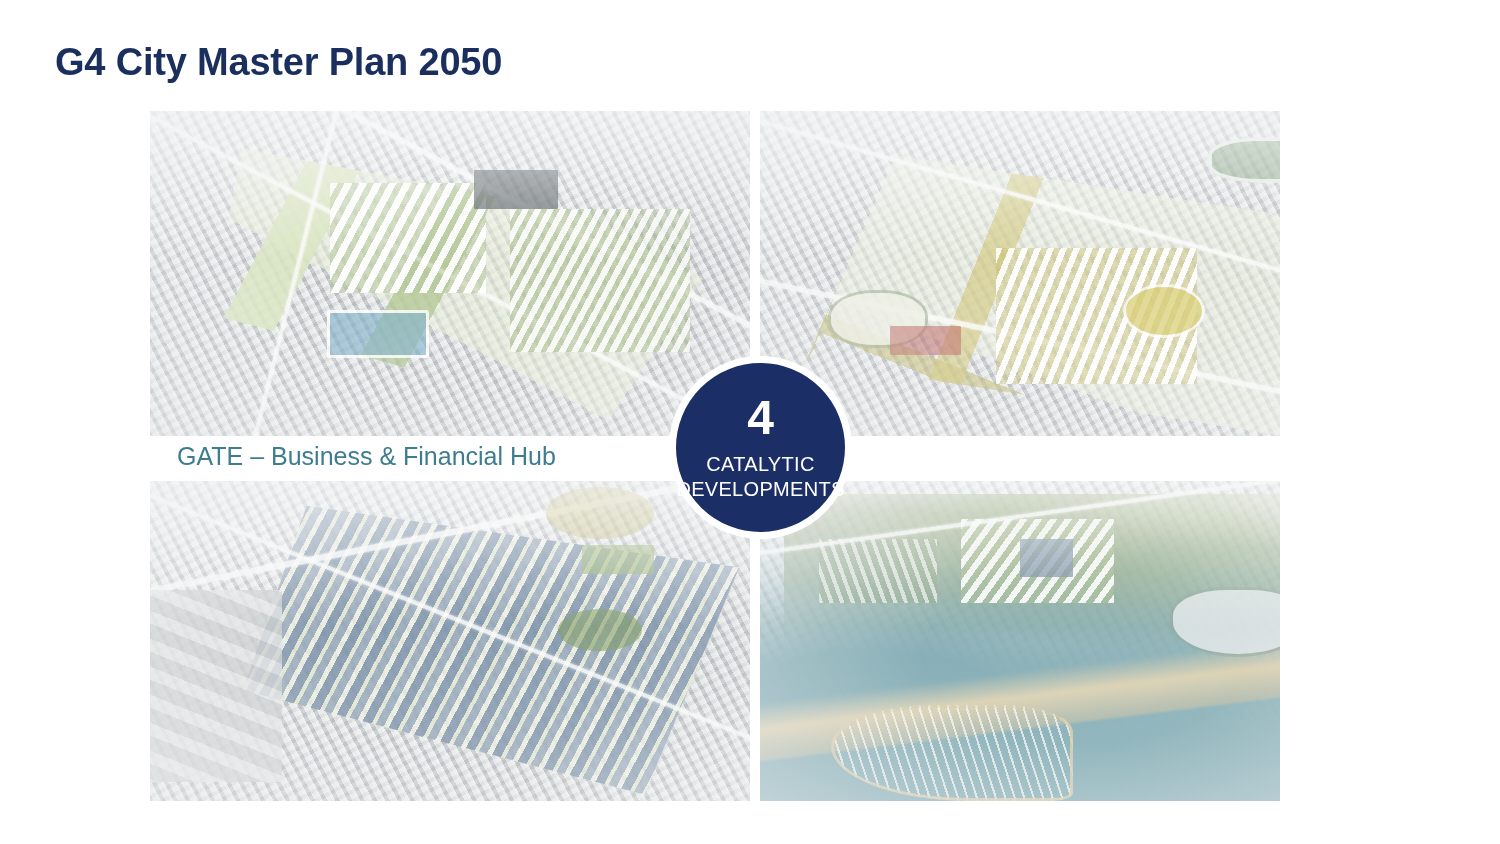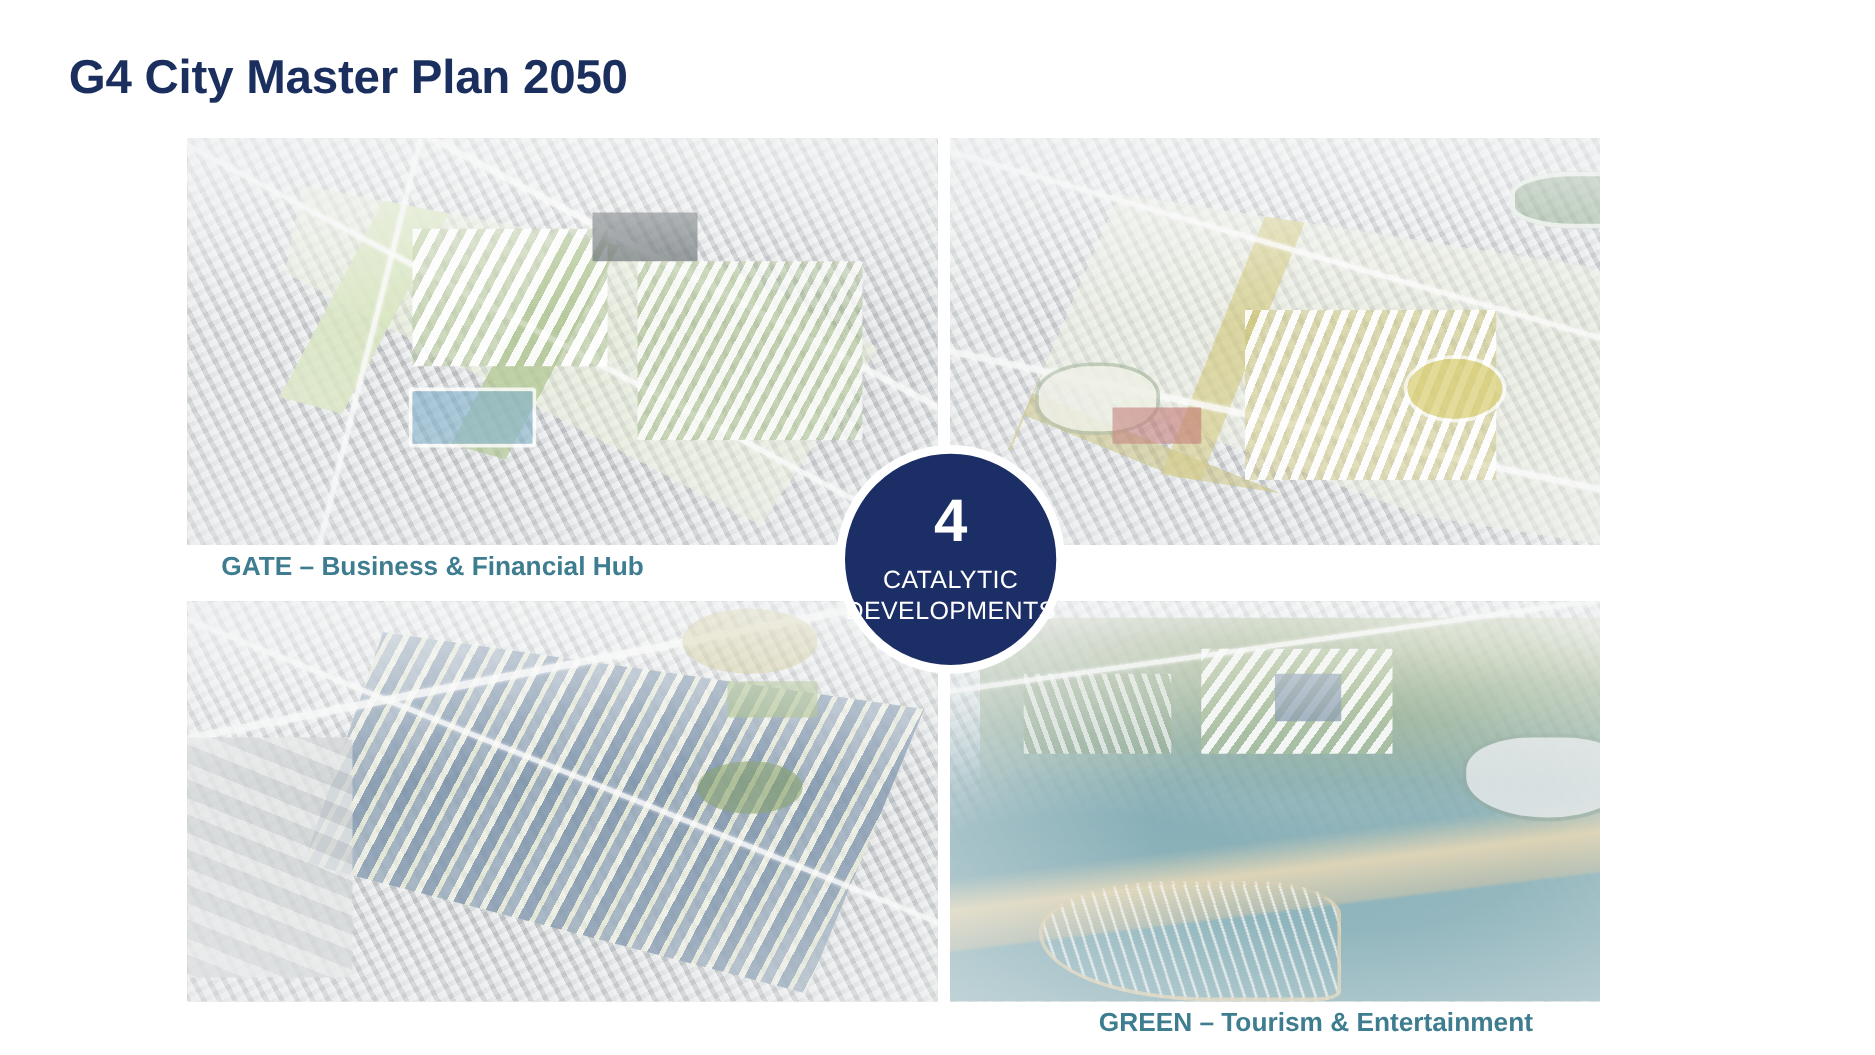--- a/index.html
+++ b/index.html
@@ -145,22 +145,22 @@
     border: 3px solid rgba(214,200,166,.85);
     border-radius: 60% 40% 12% 80%;
     border-top-color: rgba(214,200,166,.35);
     background:
       repeating-linear-gradient(72deg, rgba(246,246,243,.75) 0 2px, rgba(120,160,170,0) 2px 9px);
   }
 
   
   .caption {
     position: absolute;
-    font-size: 21px;
-    font-weight: bold;
+    font-size: 25px;
+    font-weight: normal;
     color: #3e7d8f;
     white-space: nowrap;
   }
   #caption-gate    { left: 177px; top: 426px; }
   #caption-golden  { left: 883px; top: 426px; }
   #caption-growing { left: 177px; top: 791px; }
   #caption-green   { left: 879px; top: 791px; }
 
   
   #badge {
@@ -265,21 +265,20 @@
       <div class="marina"></div>
       <div class="blk" style="left:34%;top:12%;width:26%;height:26%;background:repeating-linear-gradient(126deg,rgba(255,255,255,.88) 0 6px,rgba(168,190,140,.5) 6px 12px)"></div>
       <div class="blk" style="left:44%;top:18%;width:9%;height:12%;background:rgba(110,132,156,.75)"></div>
       <div class="blk" style="left:70%;top:34%;width:22%;height:20%;border-radius:40% 40% 50% 50%;background:rgba(226,230,232,.85);box-shadow:0 0 0 3px rgba(140,164,150,.5)"></div>
       <div class="blk" style="left:10%;top:18%;width:20%;height:20%;background:repeating-linear-gradient(70deg,rgba(240,242,238,.7) 0 4px,rgba(134,158,120,.45) 4px 10px)"></div>
       <div class="road" style="left:-8%;top:8%;width:122%;height:4px;transform:rotate(-8deg)"></div>
       <div class="haze"></div>
       <div class="vignette"></div>
     </div>
   </div>
-  <div class="caption" id="caption-green">GREEN – Tourism &amp; Entertainment</div>
 
   <div id="badge">
     <div id="badge-number">4</div>
     <div id="badge-line1">CATALYTIC</div>
     <div id="badge-line2">DEVELOPMENTS</div>
   </div>
 
   <div id="page-number">6</div>
 
 </div>

